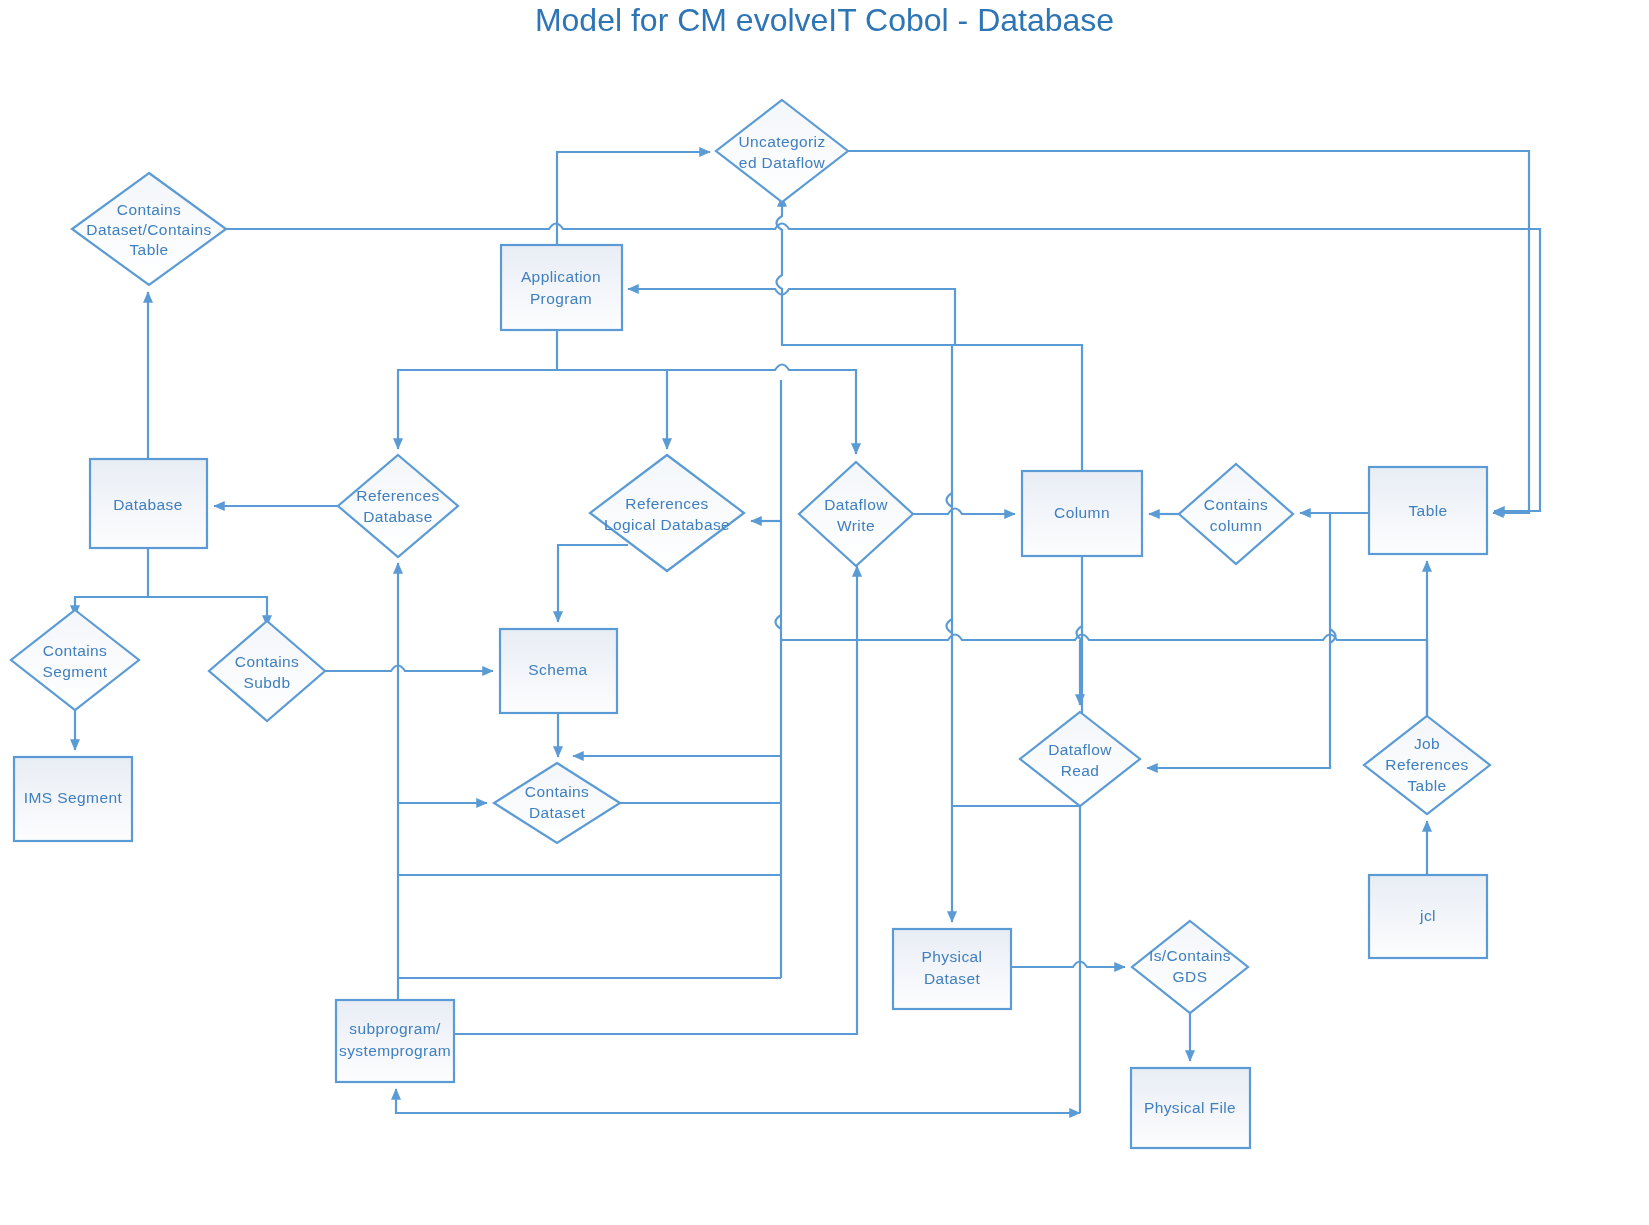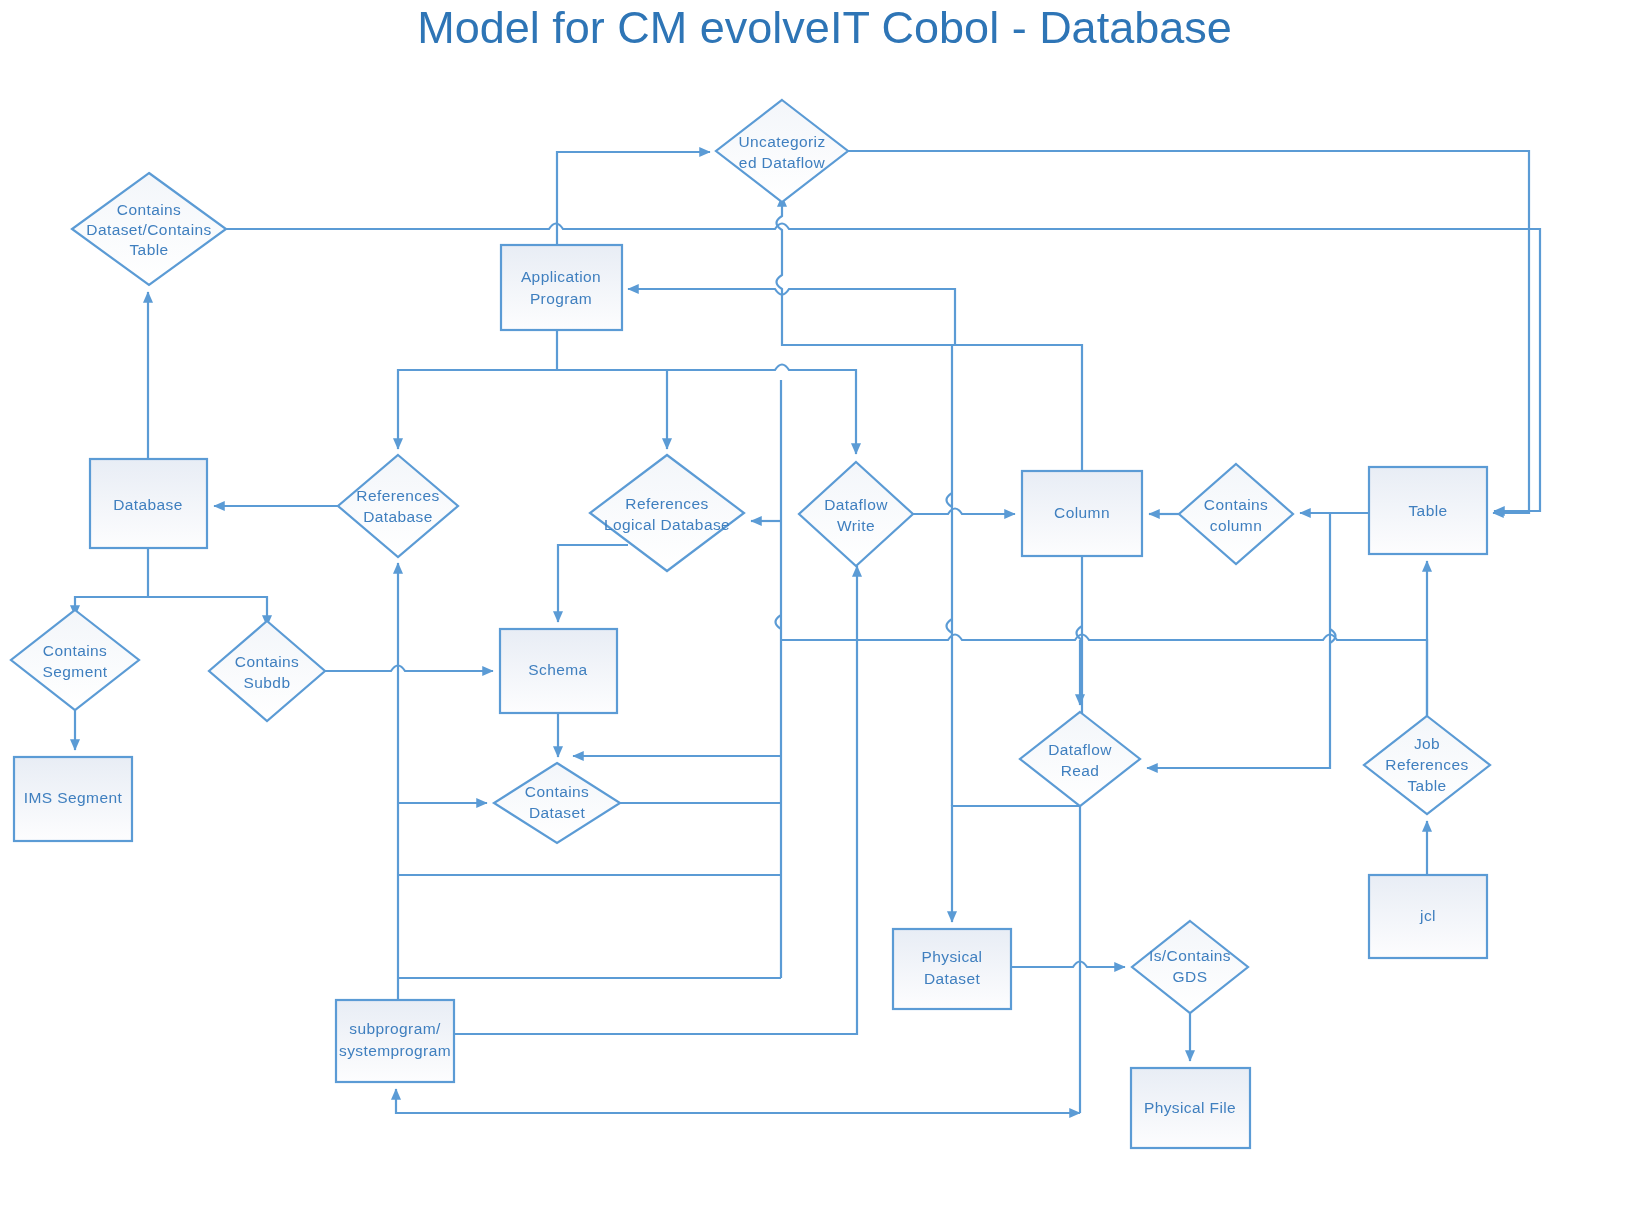--- a/index.html
+++ b/index.html
@@ -20,21 +20,21 @@
     width: 1649px;
     height: 1225px;
   }
   .diagram-title {
     position: absolute;
     left: 0;
     top: 2px;
     width: 1649px;
     text-align: center;
     font-family: "Liberation Sans", sans-serif;
-    font-size: 45px;
+    font-size: 32px;
     font-weight: 400;
     color: #2E75B6;
     letter-spacing: 0px;
     white-space: nowrap;
   }
   svg { display: block; }
   .node-label {
     font-family: "Liberation Sans", sans-serif;
     font-size: 15.5px;
     fill: #3f7fbf;

